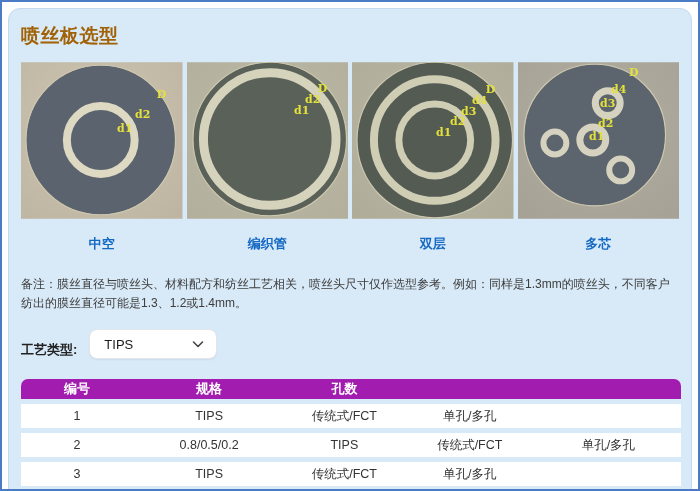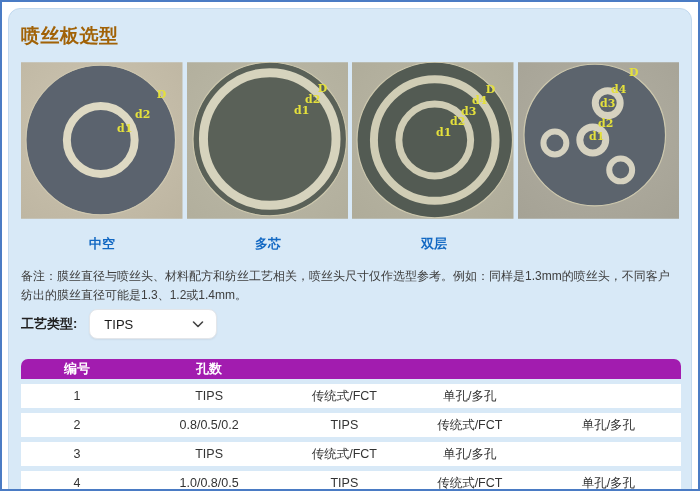--- a/index.html
+++ b/index.html
@@ -41,29 +41,29 @@
     margin-top:16px;
   }
   .captions .cap {
     width:162px;
     text-align:center;
     color:#1268c3;
     font-size:13px;
     font-weight:bold;
   }
   .note {
-    margin-top:14px;
+    margin-top:22px;
     font-size:12px;
     line-height:19px;
     color:#3d3d3d;
   }
   .process-row {
-    margin-top:4px;
-    display:flex;
-    align-items:center;
+    margin-top:16px;
+    display:flex;
+    align-items:flex-end;
   }
   .process-label {
     font-size:13px;
     font-weight:bold;
     color:#222;
   }
   .select-box {
     margin-left:12px;
     width:128px;
     height:30px;
@@ -191,39 +191,41 @@
         <text class="ann" x="116" y="14" text-anchor="middle">D</text>
         <text class="ann" x="101" y="31" text-anchor="middle">d4</text>
         <text class="ann" x="90" y="45" text-anchor="middle">d3</text>
         <text class="ann" x="88" y="65" text-anchor="middle">d2</text>
         <text class="ann" x="79" y="78" text-anchor="middle">d1</text>
       </svg>
     </div>
 
     <div class="captions">
       <div class="cap">中空</div>
+      <div class="cap">编织管</div>
+      <div class="cap">双层</div>
       <div class="cap">多芯</div>
-      <div class="cap">双层</div>
     </div>
 
     <div class="note">备注：膜丝直径与喷丝头、材料配方和纺丝工艺相关，喷丝头尺寸仅作选型参考。例如：同样是1.3mm的喷丝头，不同客户纺出的膜丝直径可能是1.3、1.2或1.4mm。</div>
 
     <div class="process-row">
       <span class="process-label">工艺类型:</span>
       <div class="select-box">
         <span class="sel-value">TIPS</span>
         <svg width="12" height="9" viewBox="0 0 12 9">
           <path d="M1.5 2 L6 6.5 L10.5 2" fill="none" stroke="#444" stroke-width="1.6" stroke-linecap="round" stroke-linejoin="round"></path>
         </svg>
       </div>
     </div>
 
     <div class="spec-table">
       <div class="t-header">
         <div class="th">编号</div>
+        <div class="th">规格</div>
         <div class="th">孔数</div>
       </div>
 
       <div class="t-row">
         <div class="td">1</div>
         <div class="td">TIPS</div>
         <div class="td">传统式/FCT</div>
         <div class="td">单孔/多孔</div>
       </div>
       <div class="t-row">

